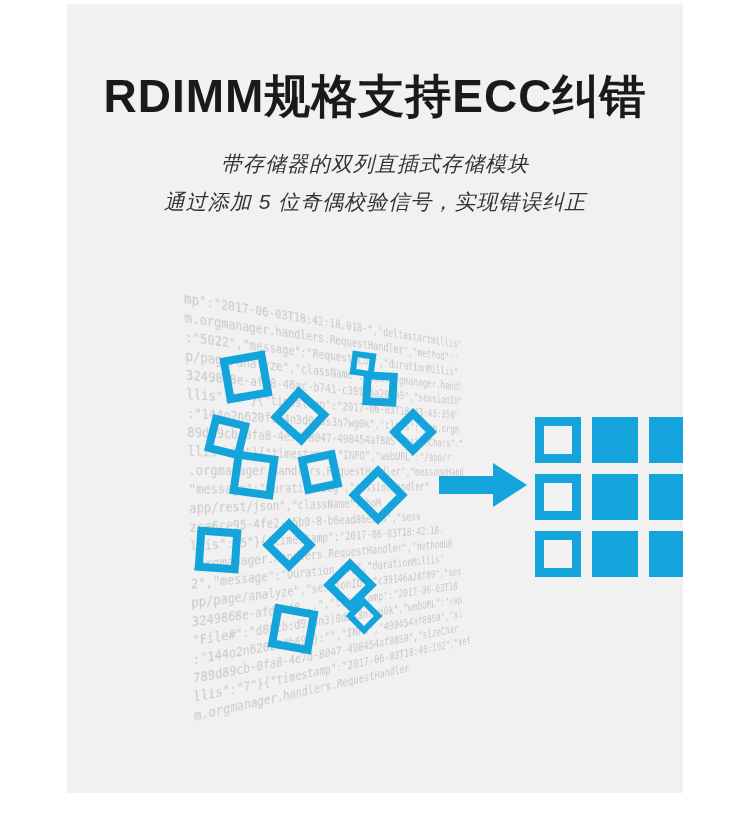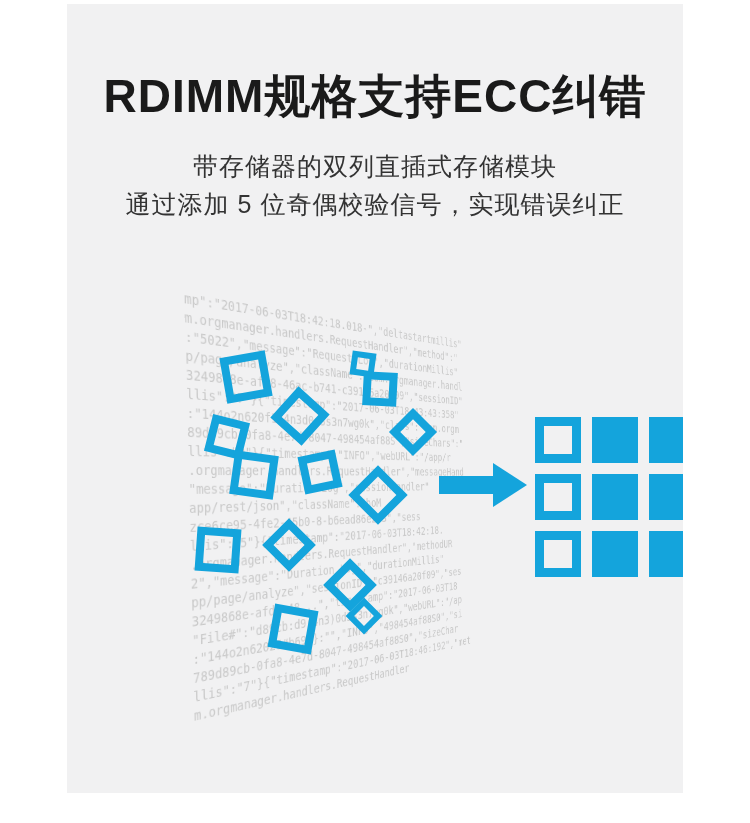--- a/index.html
+++ b/index.html
@@ -36,23 +36,24 @@
     font-size: 46px;
     font-weight: 700;
     letter-spacing: 1px;
     color: var(--color-title);
   }
   .subtitle {
     position: absolute;
     left: 0;
     width: 100%;
     text-align: center;
-    font-size: 25px;
+    font-size: 21px;
     color: var(--color-subtitle);
     letter-spacing: 1px;
+    font-style: italic;
   }
   .subtitle.line1 { top: 146px; }
   .subtitle.line2 { top: 184px; }
 
   .graphic {
     position: absolute;
     top: 280px; left: 0;
     width: 750px; height: 460px;
   }
 

